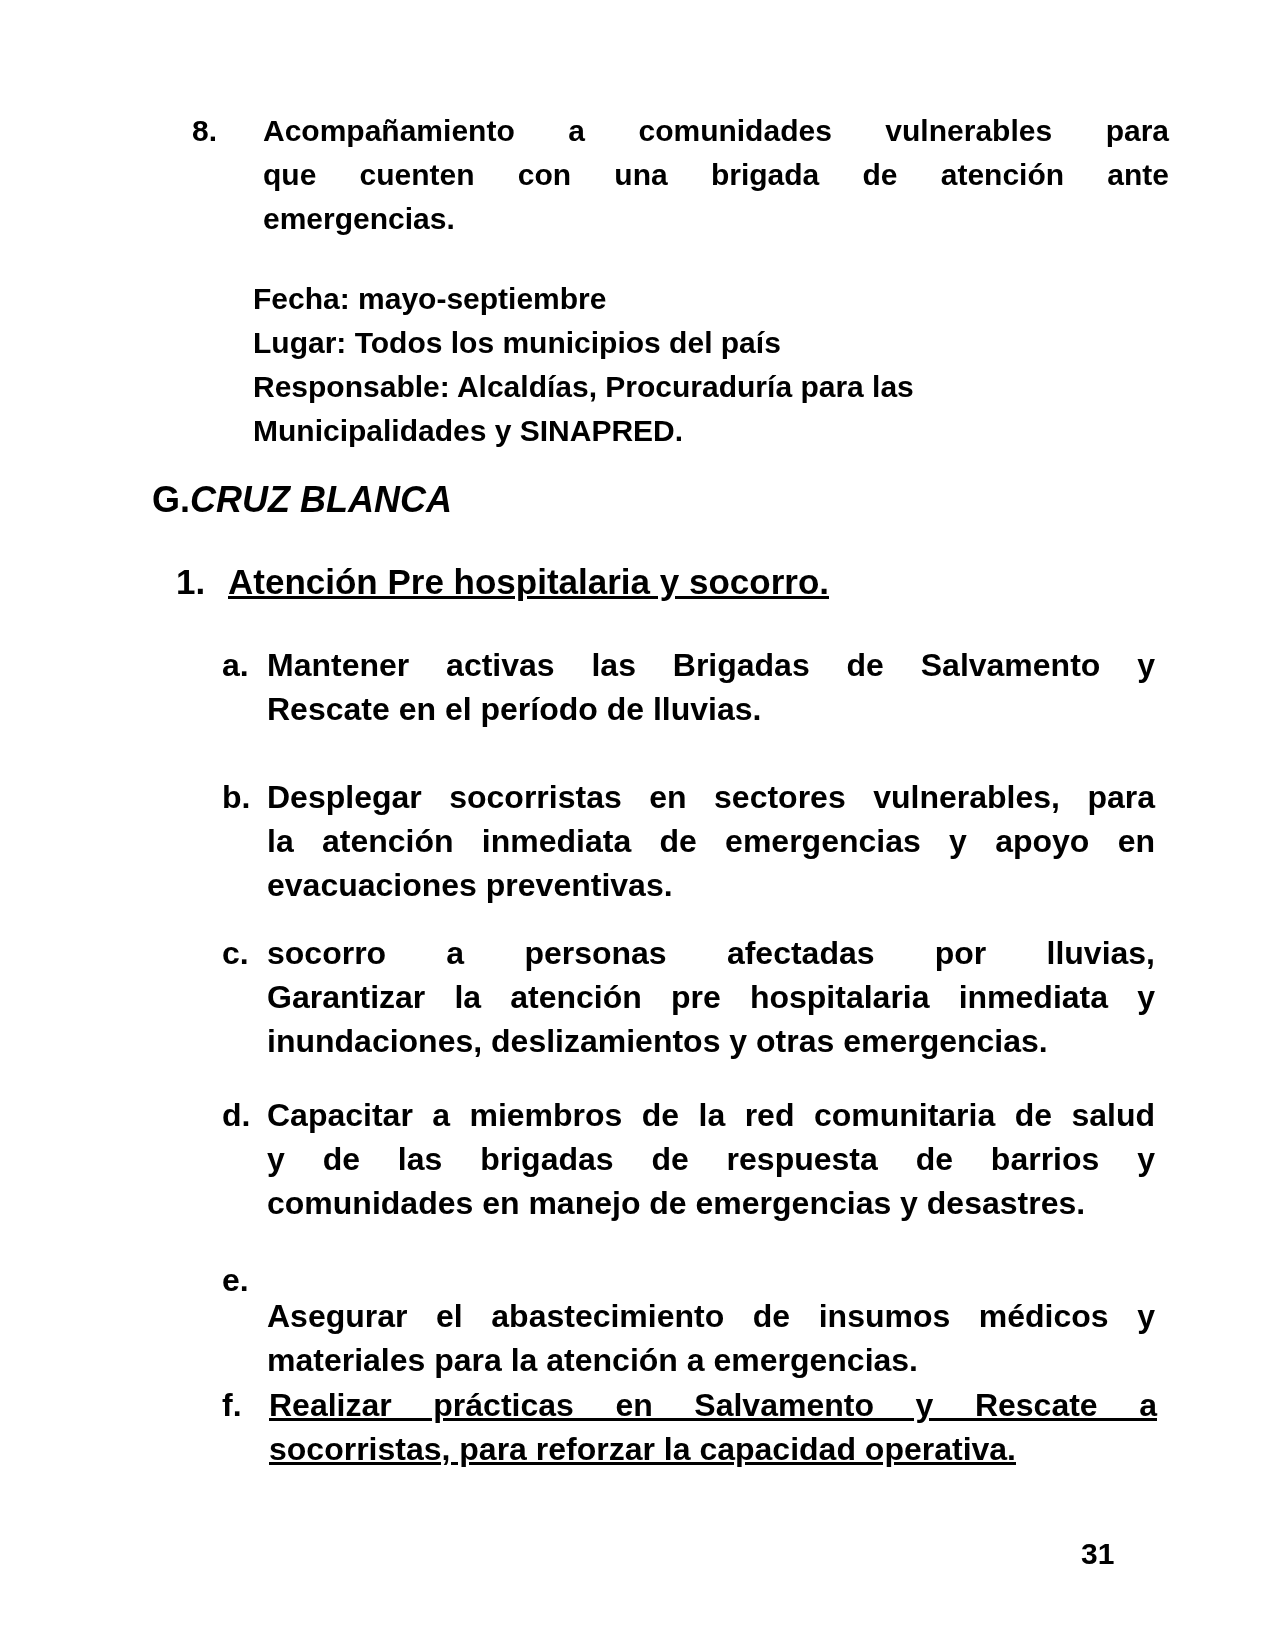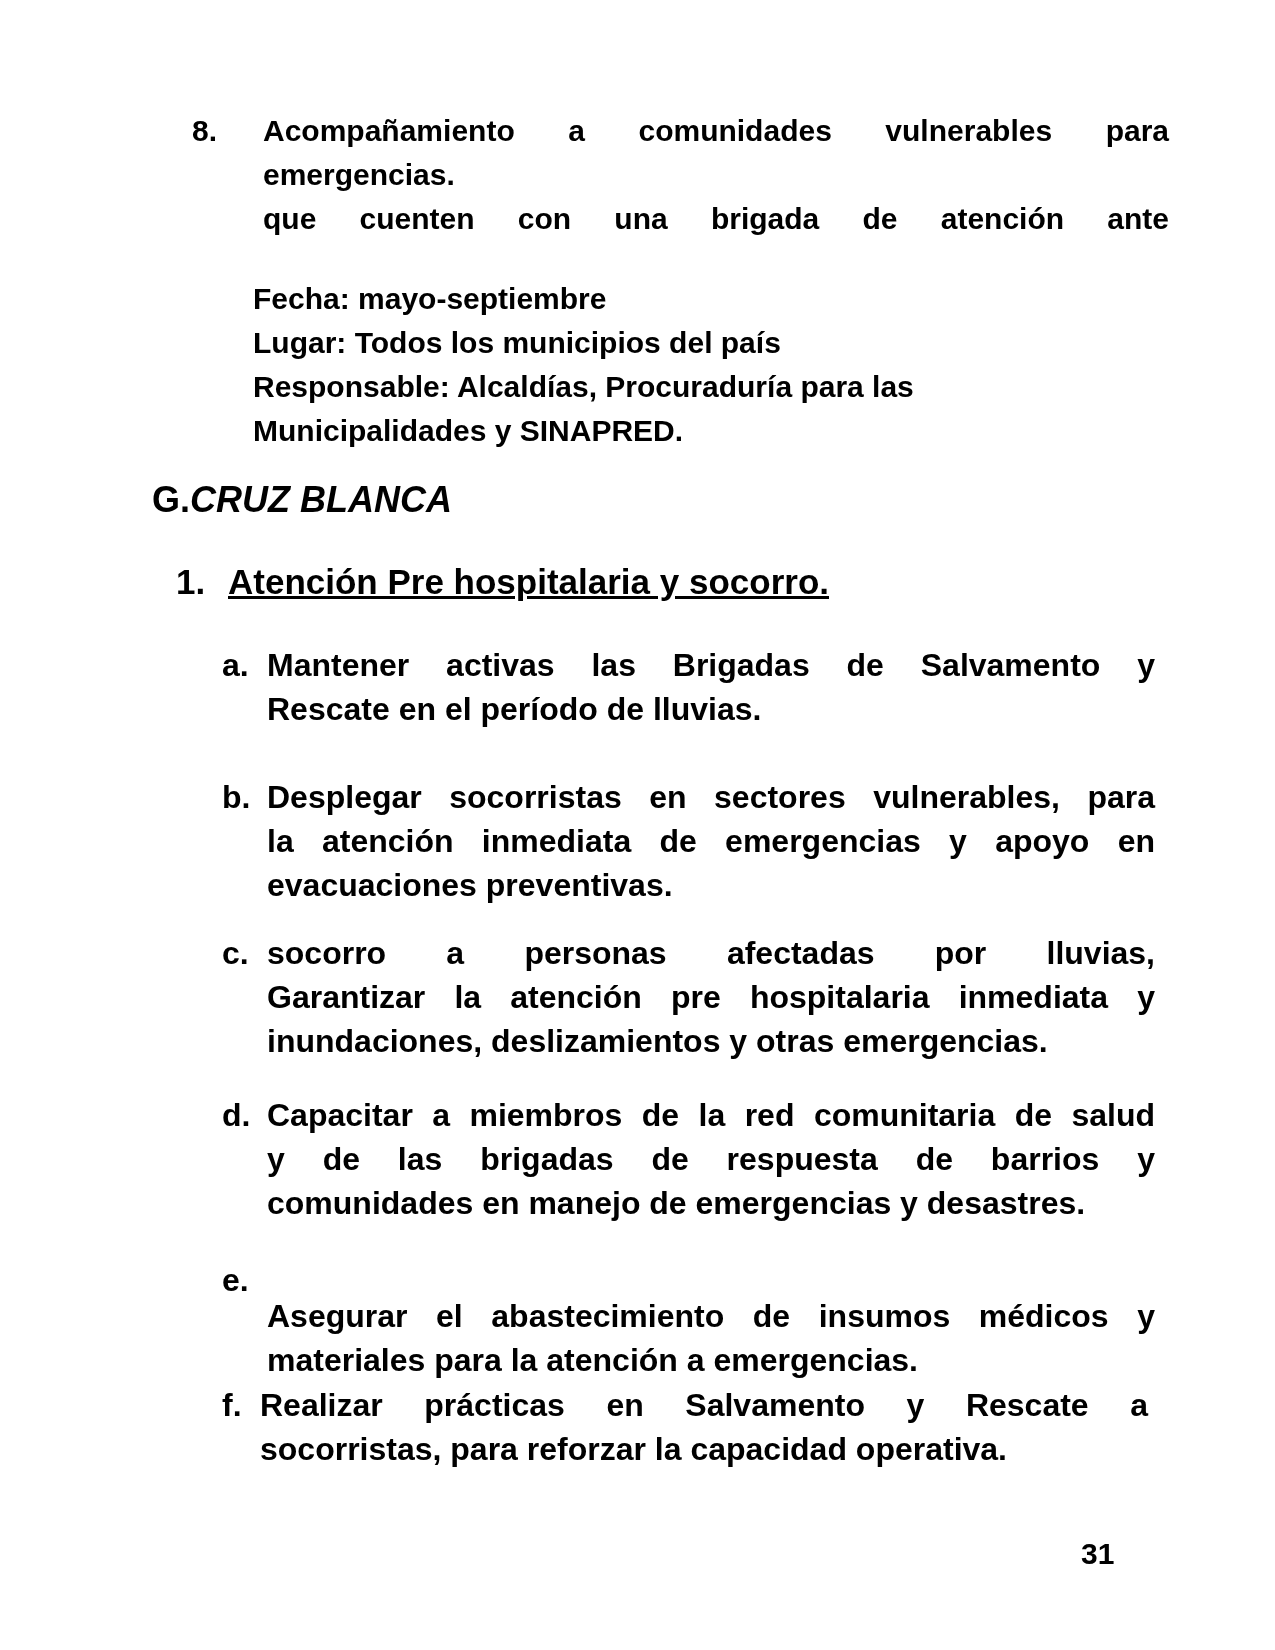--- a/index.html
+++ b/index.html
@@ -36,22 +36,22 @@
   }
 </style>
 </head>
 <body>
 
 <div class="page">
 
   <span class="marker f30" style="left:192px; top:109px;">8.</span>
   <div class="block f30 w906" style="left:263px; top:109px;">
     <span class="line justify">Acompañamiento a comunidades vulnerables para</span>
+    <span class="line justify">que cuenten con una brigada de atención ante</span>
     <span class="line">emergencias.</span>
-    <span class="line justify">que cuenten con una brigada de atención ante</span>
   </div>
 
   <div class="block f30 w906" style="left:253px; top:277px;">
     <span class="line">Fecha: mayo-septiembre</span>
     <span class="line">Lugar: Todos los municipios del país</span>
     <span class="line">Responsable: Alcaldías, Procuraduría para las</span>
     <span class="line">Municipalidades y SINAPRED.</span>
   </div>
 
   <span class="marker f36" style="left:152px; top:478px;">G.</span>
@@ -87,20 +87,20 @@
     <span class="line">comunidades en manejo de emergencias y desastres.</span>
   </div>
 
   <span class="marker f32" style="left:222px; top:1258px;">e.</span>
   <div class="block f32 w888" style="left:267px; top:1258px;margin-top:36px;">
     <span class="line justify">Asegurar el abastecimiento de insumos médicos y</span>
     <span class="line">materiales para la atención a emergencias.</span>
   </div>
 
   <span class="marker f32" style="left:222px; top:1383px;">f.</span>
-  <div class="block f32 w888" style="left:260px; top:1383px;">
+  <div class="block f32 w888" style="left:269px; top:1383px;text-decoration:underline;">
     <span class="line justify">Realizar prácticas en Salvamento y Rescate a</span>
     <span class="line">socorristas, para reforzar la capacidad operativa.</span>
   </div>
 
   <span class="marker f30" style="left:1081px; top:1532px;">31</span>
 
 </div>
 
 </body></html>

